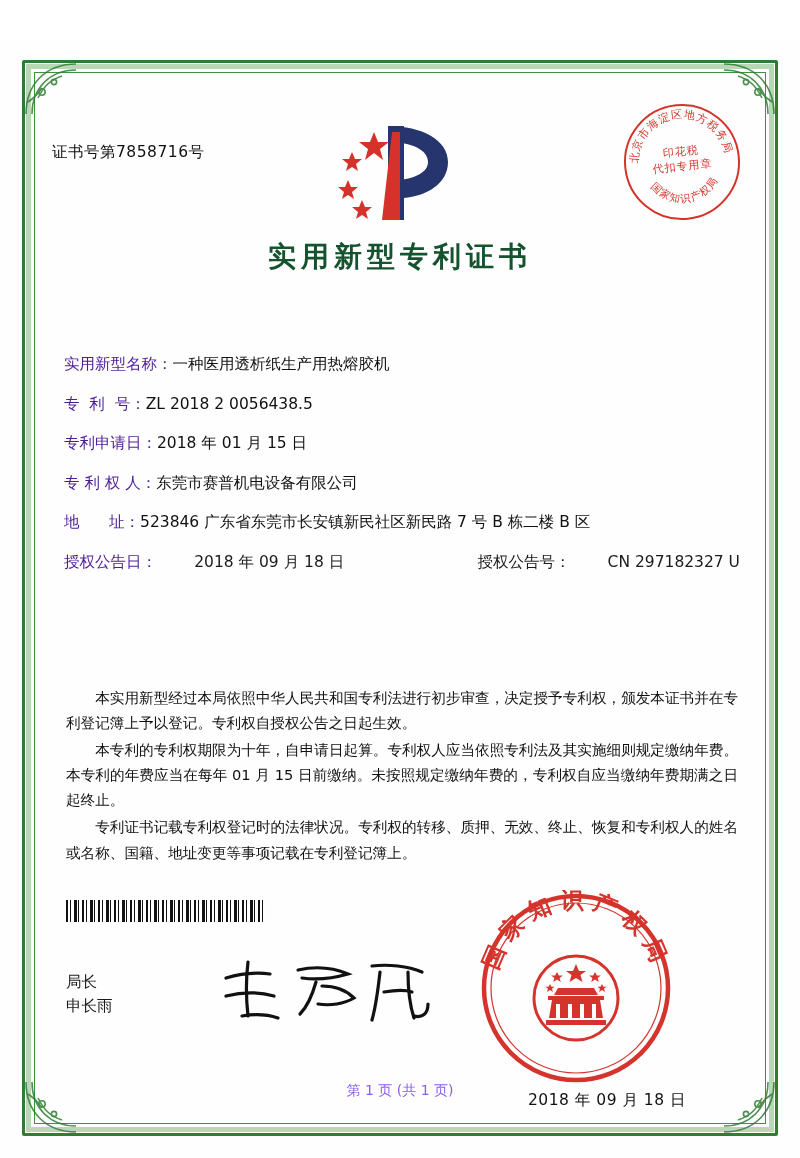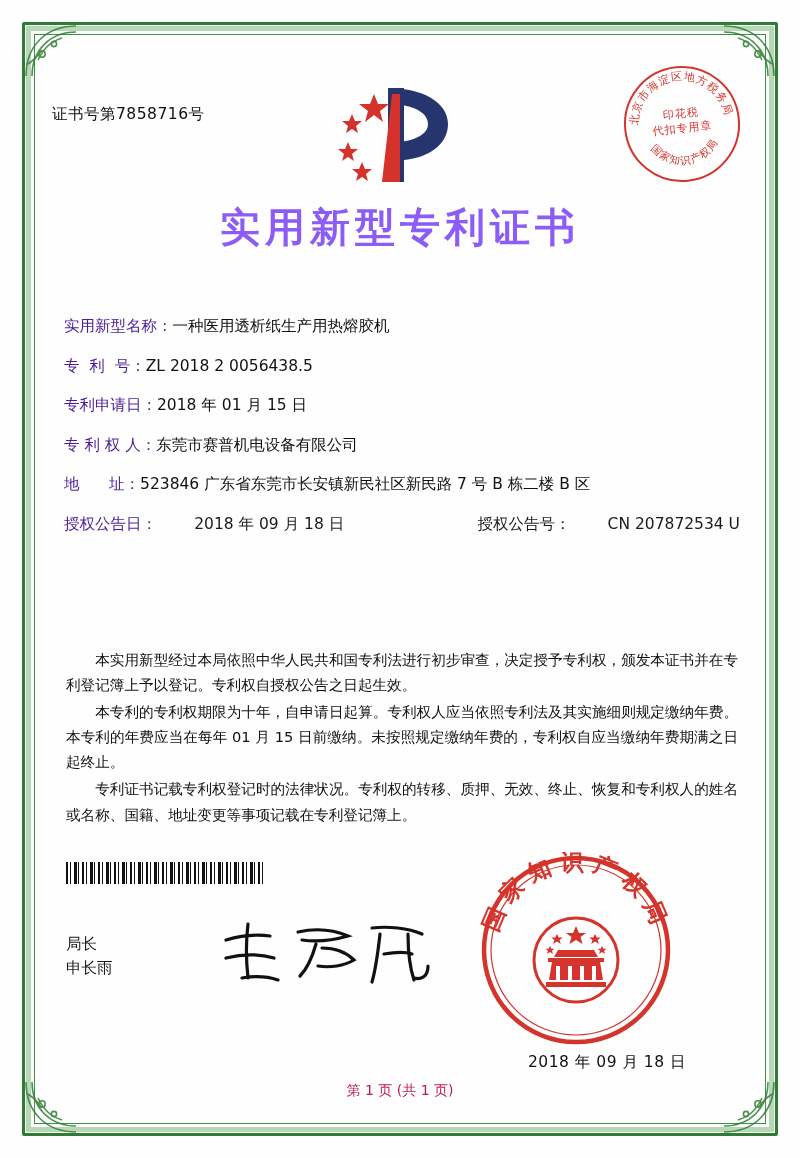--- a/index.html
+++ b/index.html
@@ -14,20 +14,21 @@
     color: #1a1a1a;
     position: relative;
     overflow: hidden;
   }
 
   
   .page {
     position: absolute;
     inset: 0;
     background: #fefefe;
+    margin-top: 38px;
   }
   .border-outer {
     position: absolute;
     left: 22px; top: 22px; right: 22px; bottom: 22px;
     border: 3px solid #2e7d32;
     border-radius: 2px;
   }
   .border-inner {
     position: absolute;
     left: 34px; top: 34px; right: 34px; bottom: 34px;
@@ -101,24 +102,24 @@
     line-height: 15px;
     letter-spacing: 1px;
     font-family: "DejaVu Sans", sans-serif;
   }
 
   .main-title {
     position: absolute;
     left: 0; right: 0;
     top: 148px;
     text-align: center;
-    font-size: 40px;
+    font-size: 28px;
     font-weight: bold;
     letter-spacing: 5px;
-    color: #8b5cf6;
+    color: #14532d;
     font-family: Liberation Serif, serif;
   }
 
   .fields {
     position: absolute;
     left: 12px;
     right: 8px;
     top: 265px;
     font-size: 15.5px;
     line-height: 1.2;
@@ -209,21 +210,21 @@
     color: #111;
     letter-spacing: 0.5px;
   }
 
   .page-footer {
     position: absolute;
     left: 0; right: 0;
     bottom: 6px;
     text-align: center;
     font-size: 14px;
-    color: #be185d;
+    color: #8b5cf6;
   }
 </style>
 </head>
 <body>
 
 <div class="page">
 
   <div class="border-pattern"></div>
   <div class="border-outer"></div>
   <div class="border-inner"></div>
@@ -339,21 +340,21 @@
 
       <div class="field-row">
         <span class="field-label">地      址：</span>
         <span class="field-value">523846 广东省东莞市长安镇新民社区新民路 7 号 B 栋二楼 B 区</span>
       </div>
 
       <div class="field-row inline-two">
         <span class="field-label">授权公告日：</span>
         <span>2018 年 09 月 18 日</span>
         <span class="second-label">授权公告号：</span>
-        <span>CN 207872534 U</span>
+        <span>CN 297182327 U</span>
       </div>
 
     </div>
 
     <div class="body-text">
       <p>本实用新型经过本局依照中华人民共和国专利法进行初步审查，决定授予专利权，颁发本证书并在专利登记簿上予以登记。专利权自授权公告之日起生效。</p>
       <p>本专利的专利权期限为十年，自申请日起算。专利权人应当依照专利法及其实施细则规定缴纳年费。本专利的年费应当在每年 01 月 15 日前缴纳。未按照规定缴纳年费的，专利权自应当缴纳年费期满之日起终止。</p>
       <p>专利证书记载专利权登记时的法律状况。专利权的转移、质押、无效、终止、恢复和专利权人的姓名或名称、国籍、地址变更等事项记载在专利登记簿上。</p>
     </div>
 

